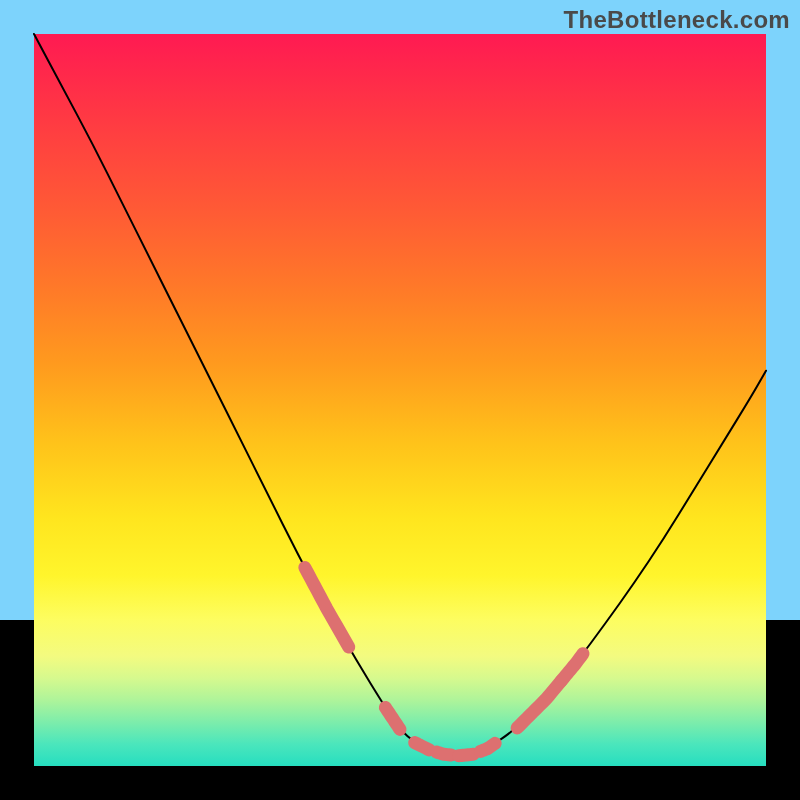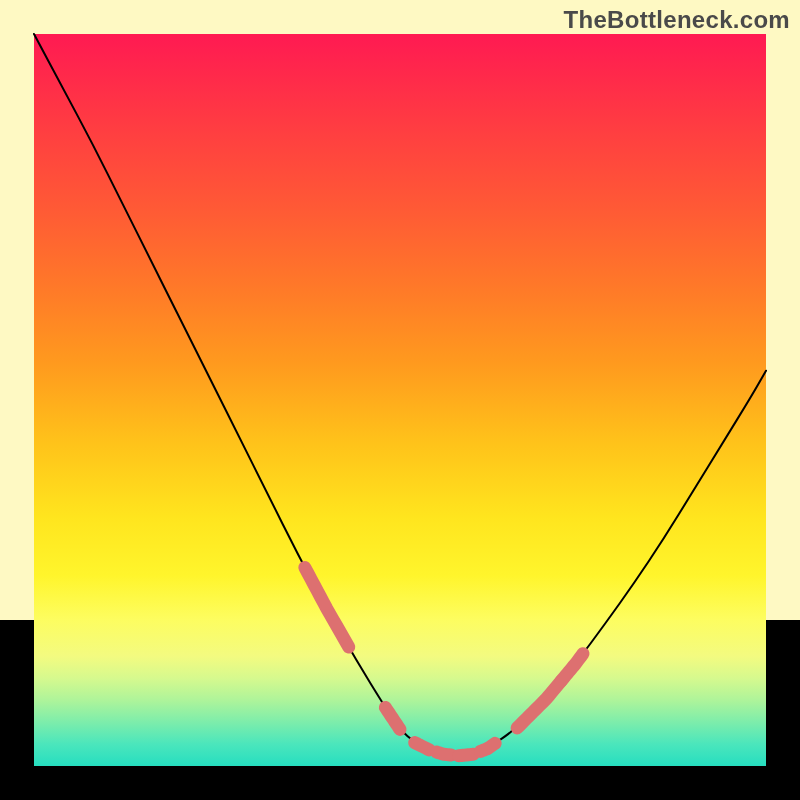--- a/index.html
+++ b/index.html
@@ -7,21 +7,21 @@
     padding: 0;
     width: 800px;
     height: 800px;
     background: #000;
     overflow: hidden;
   }
   .stage {
     position: relative;
     width: 800px;
     height: 620px;
-    background: #fef9c3;
+    background: #7dd3fc;
   }
   .plot {
     position: absolute;
     left: 34px;
     top: 34px;
     width: 732px;
     height: 732px;
     background: linear-gradient(to bottom,
       #ff1a52 0%,
       #ff2a4a 6%,

